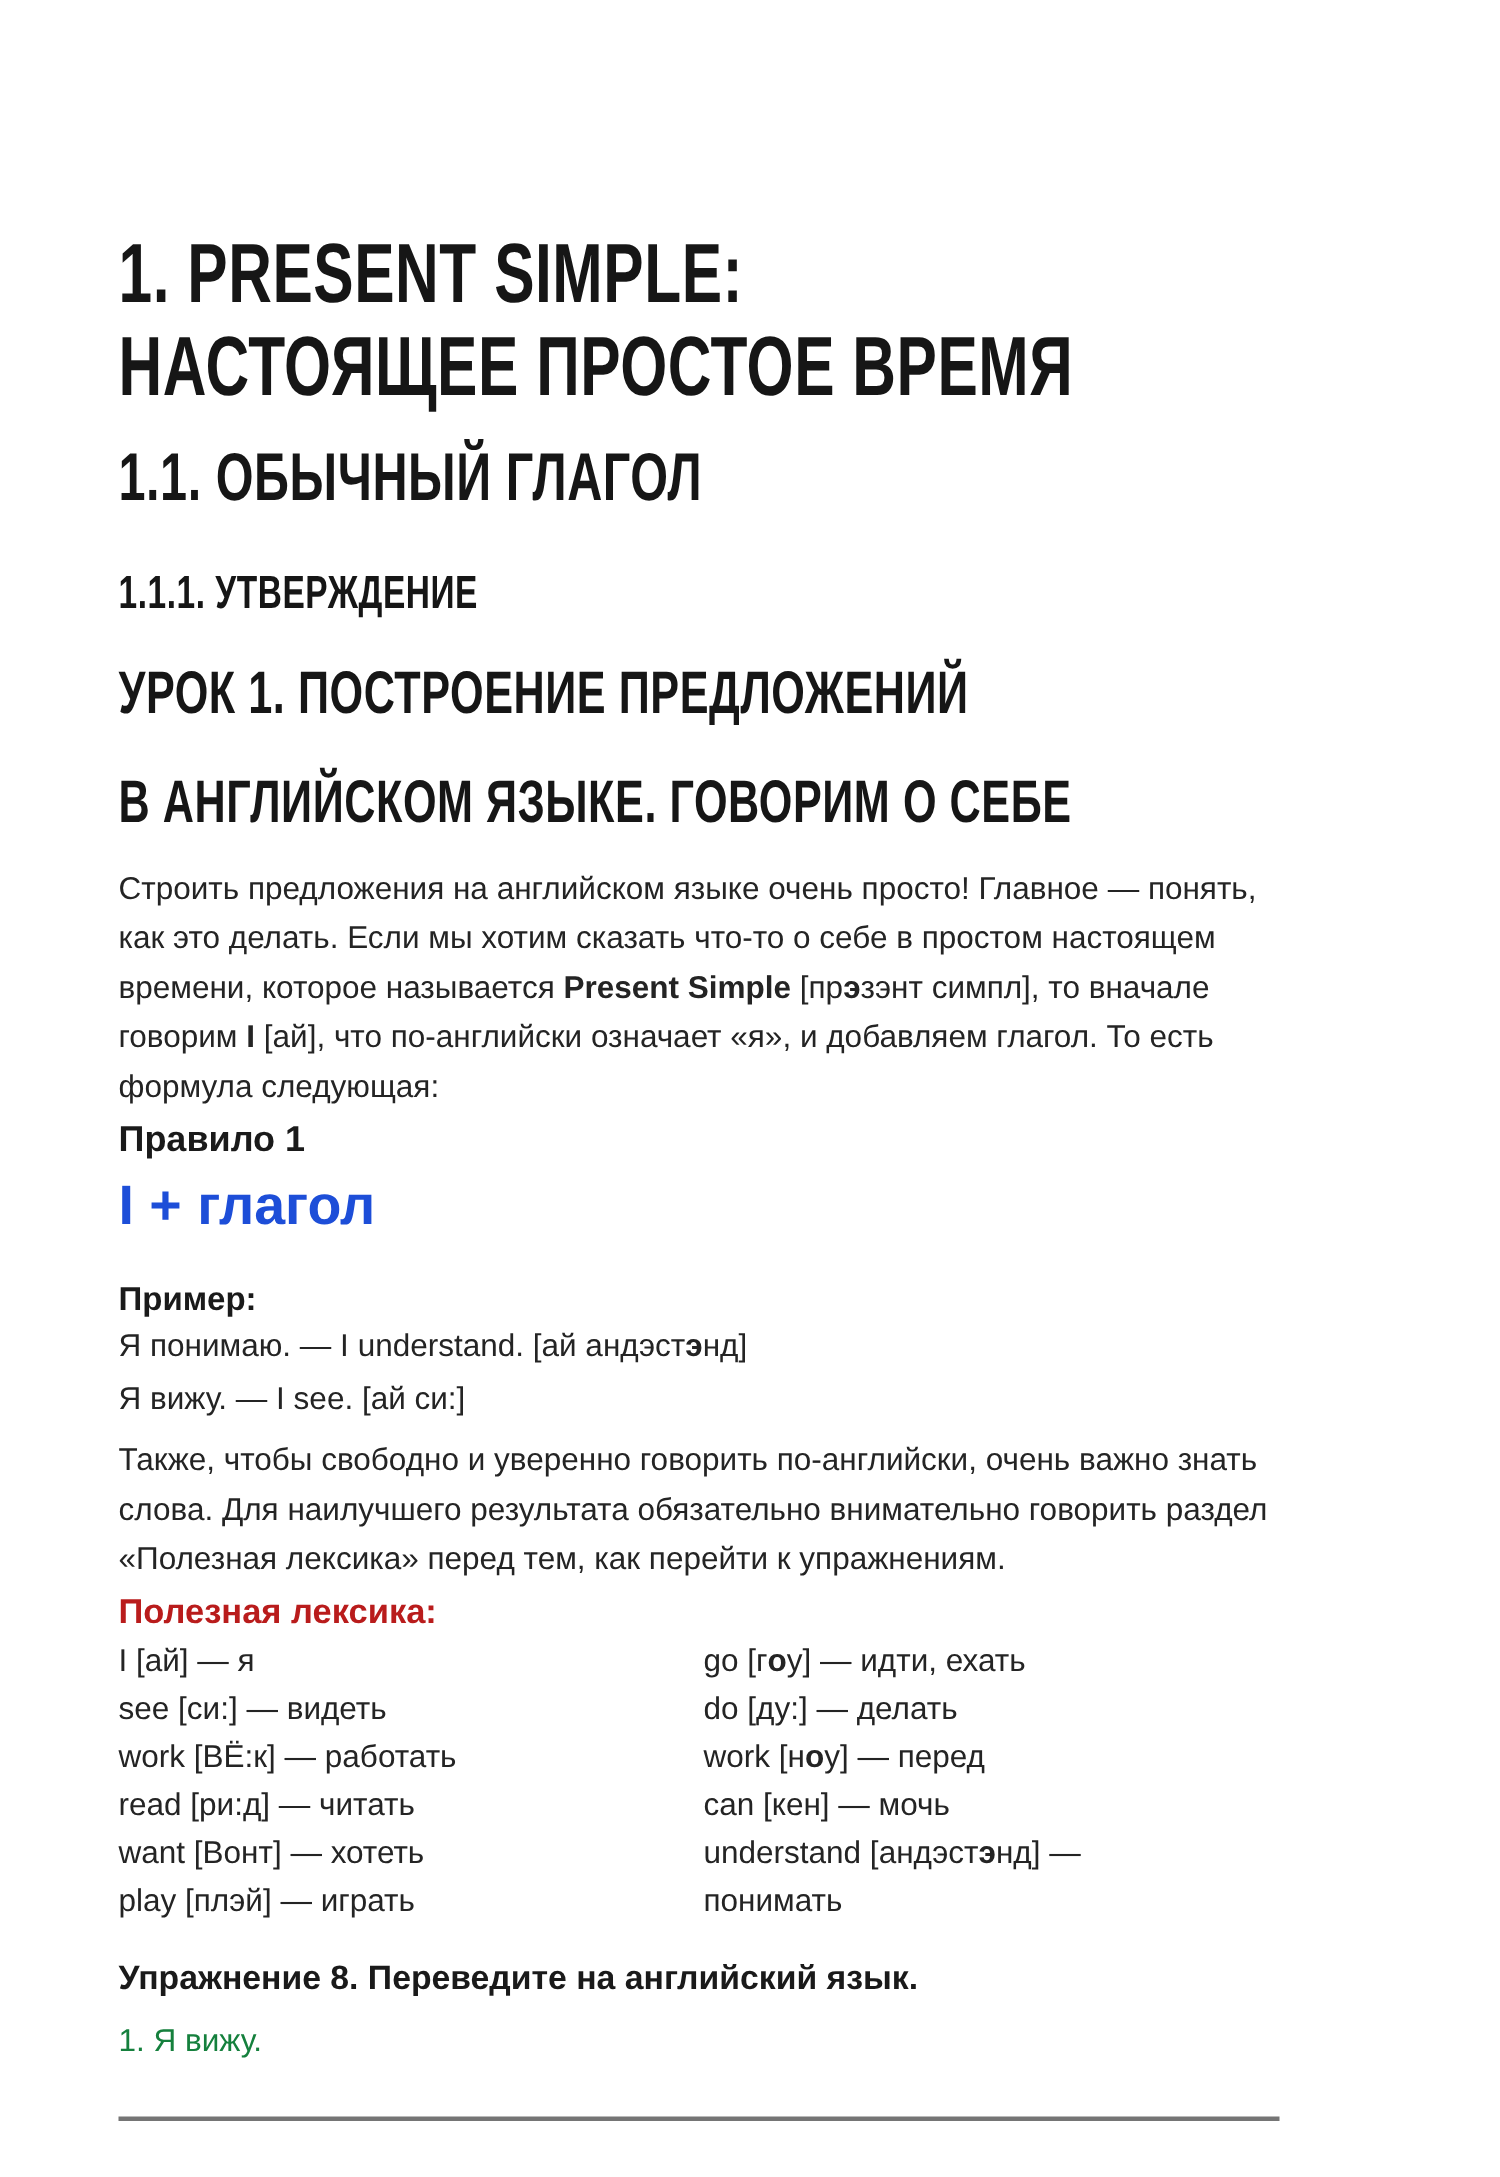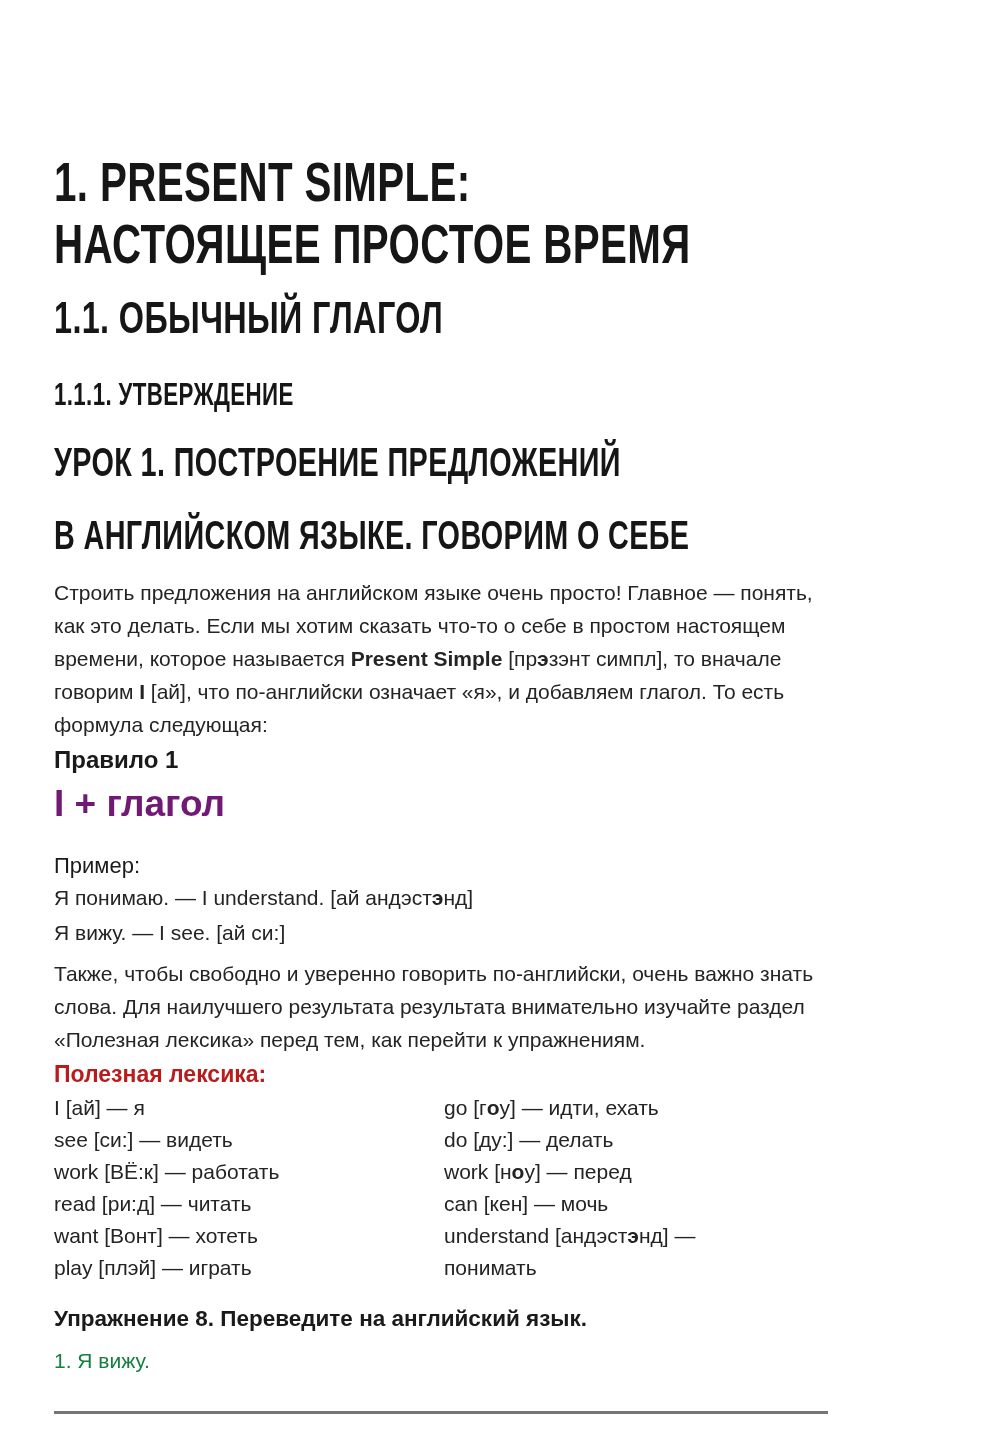--- a/index.html
+++ b/index.html
@@ -8,21 +8,21 @@
     width: 1000px;
     height: 1451px;
     background: #ffffff;
     color: #222222;
     font-family: "Liberation Sans", "DejaVu Sans", sans-serif;
     overflow: hidden;
   }
   .page {
     width: 880px;
     height: 1451px;
-    padding: 151px 95px 0 54px;
+    padding: 151px 95px 0 79px;
   }
 
   
   .cond {
     font-weight: bold;
     color: #161616;
     white-space: nowrap;
     transform: scaleX(0.72);
     transform-origin: 0 50%;
     letter-spacing: 0.5px;
@@ -46,28 +46,28 @@
     font-size: 24px;
     line-height: 28px;
     font-weight: bold;
     color: #1a1a1a;
   }
   .rule-formula {
     margin-top: 9px;
     font-size: 37px;
     line-height: 42px;
     font-weight: bold;
-    color: #701a75;
+    color: #1d4ed8;
   }
 
   .example-label {
     margin-top: 27px;
     font-size: 22px;
     line-height: 28px;
-    font-weight: normal;
+    font-weight: bold;
     color: #1a1a1a;
   }
   .example-line {
     font-size: 21px;
     line-height: 35px;
     color: #242424;
   }
 
   .vocab-label {
     margin-top: 3px;
@@ -138,21 +138,21 @@
 
   <div class="rule-formula">I + глагол</div>
 
   <div class="example-label">Пример:</div>
 
   <div>
     <div class="example-line"><span>Я понимаю. — I understand. [ай андэст</span><b>э</b><span>нд]</span></div>
     <div class="example-line"><span>Я вижу. — I see. [ай си:]</span></div>
   </div>
 
-  <div class="para para-note">Также, чтобы свободно и уверенно говорить по-английски, очень важно знать слова. Для наилучшего результата результата внимательно изучайте раздел «Полезная лексика» перед тем, как перейти к упражнениям.</div>
+  <div class="para para-note">Также, чтобы свободно и уверенно говорить по-английски, очень важно знать слова. Для наилучшего результата обязательно внимательно говорить раздел «Полезная лексика» перед тем, как перейти к упражнениям.</div>
 
   <div class="vocab-label">Полезная лексика:</div>
 
   <div class="vocab-columns">
     <div class="vocab-col-left">
       <div class="vocab-item"><span>I [ай] — я</span></div>
       <div class="vocab-item"><span>see [си:] — видеть</span></div>
       <div class="vocab-item"><span>work [ВЁ:к] — работать</span></div>
       <div class="vocab-item"><span>read [ри:д] — читать</span></div>
       <div class="vocab-item"><span>want [Вонт] — хотеть</span></div>

